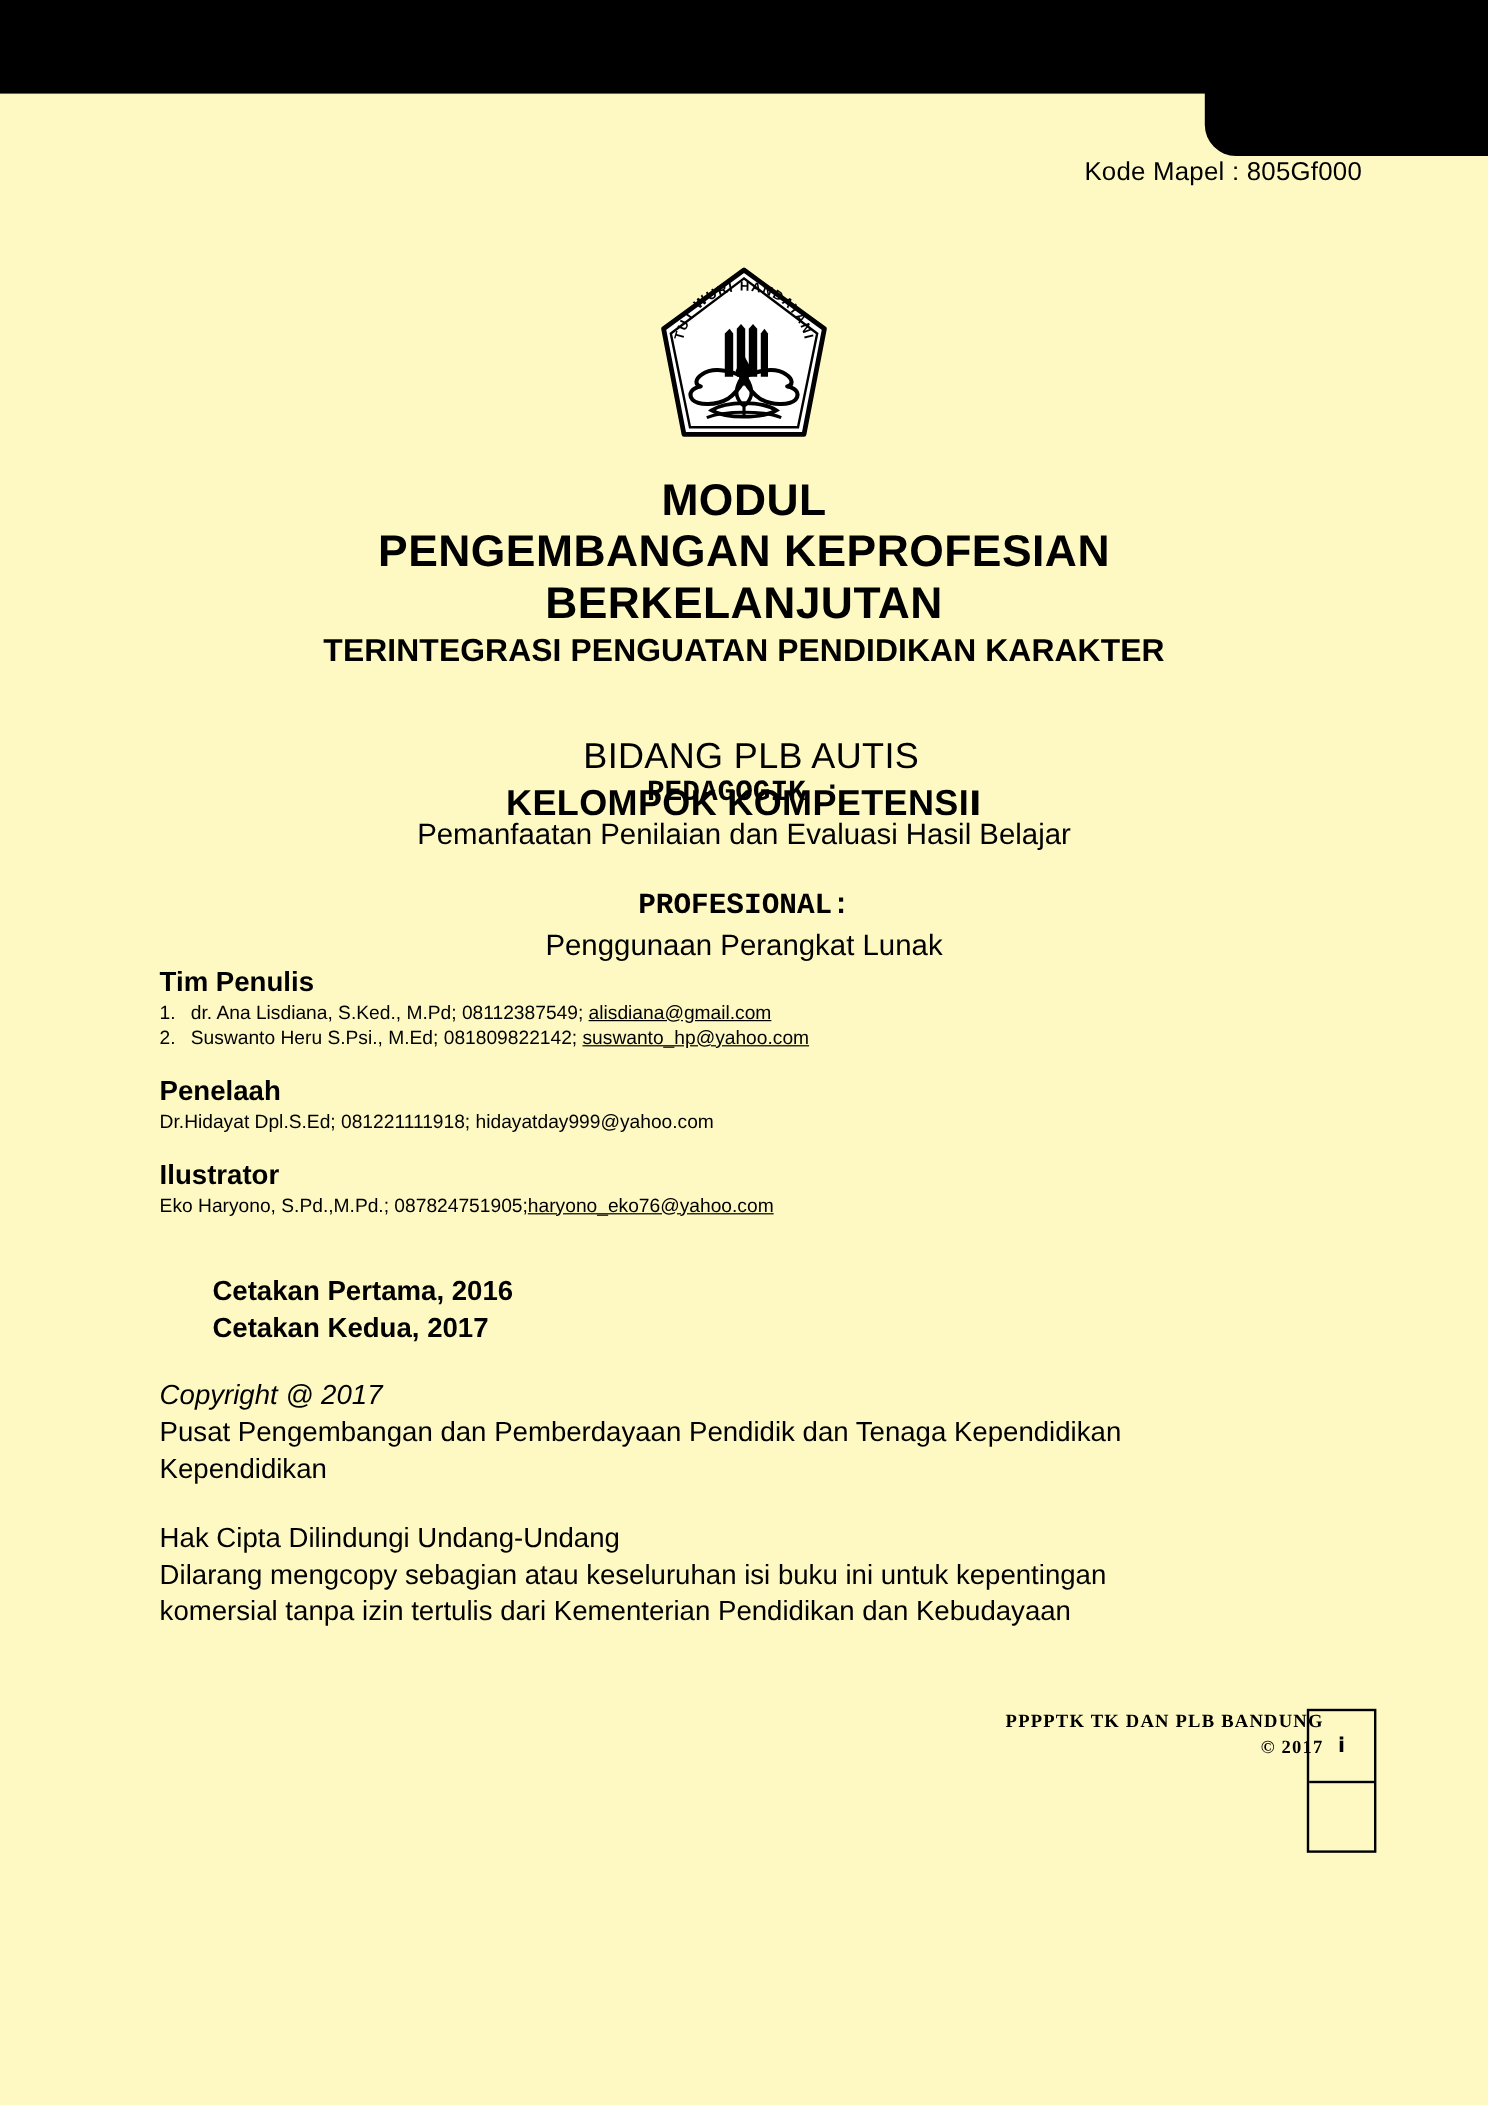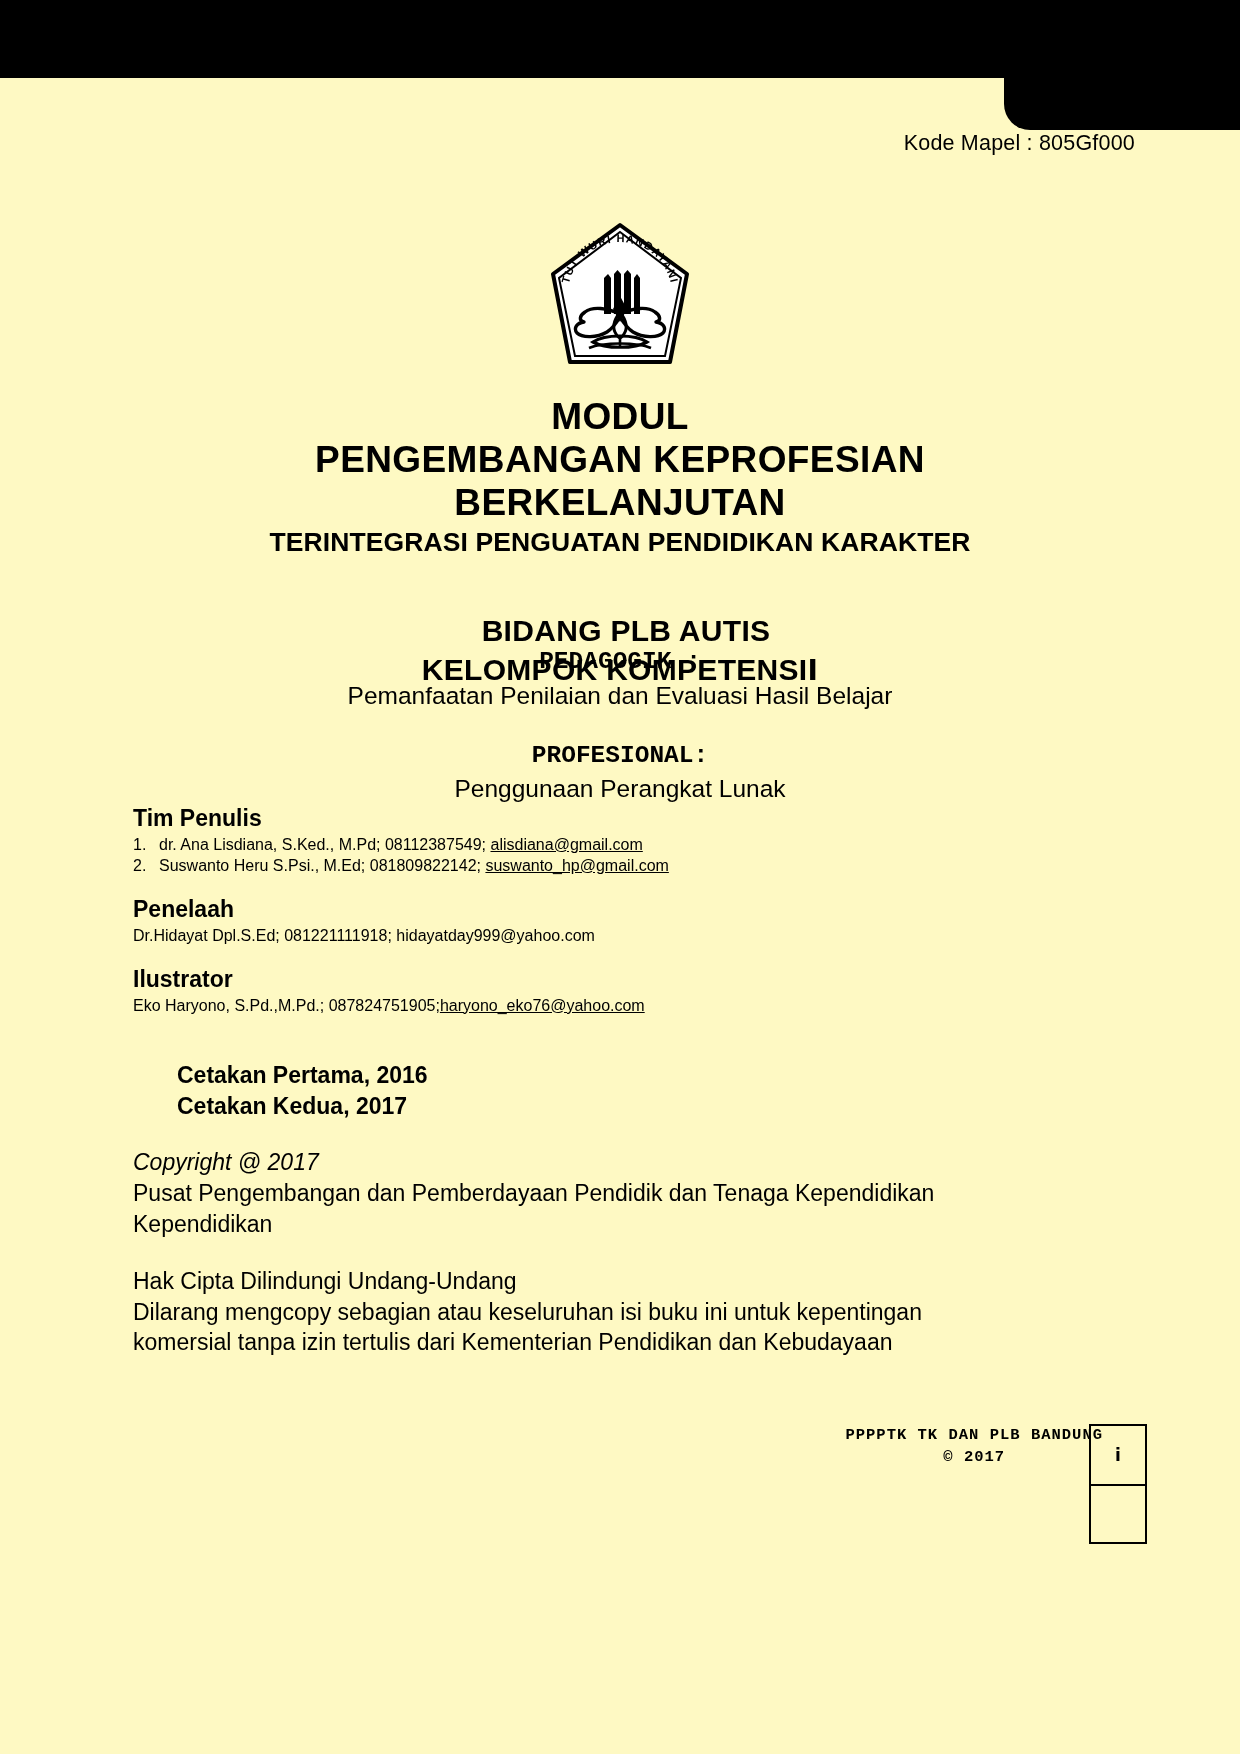--- a/index.html
+++ b/index.html
@@ -90,21 +90,21 @@
   }
   .t-ppk {
     font-size: 26.5px;
     font-weight: bold;
     line-height: 1.2;
     letter-spacing: 0.1px;
     margin-top: 2px;
   }
   .t-bidang {
     font-size: 30px;
-    font-weight: bold;
+    font-weight: normal;
     letter-spacing: 0.3px;
     margin-top: 52px;
     line-height: 1.3;
     margin-left: 12px;
   }
   .t-kk {
     font-size: 30px;
     font-weight: bold;
     letter-spacing: 0.3px;
     line-height: 1.3;
@@ -186,22 +186,22 @@
     position: absolute;
     left: 0;
     top: 1424px;
     width: 1240px;
     height: 120px;
   }
   .footer-text {
     position: absolute;
     right: 137px;
     top: 0;
-    text-align: center;
-    font-family: Liberation Mono, monospace;
+    text-align: right;
+    font-family: Liberation Serif, serif;
     font-size: 15.5px;
     font-weight: bold;
     letter-spacing: 1.0px;
     line-height: 1.45;
   }
   .page-box {
     position: absolute;
     left: 1089px;
     top: 0px;
     width: 58px;
@@ -287,21 +287,21 @@
     <div class="pp-sub">Pemanfaatan Penilaian dan Evaluasi Hasil Belajar</div>
     <div class="pp-gap"></div>
     <div class="pp-head">PROFESIONAL:</div>
     <div class="pp-sub">Penggunaan Perangkat Lunak</div>
   </div>
 
   <div class="left-col">
 
     <div class="sec-head">Tim Penulis</div>
     <div class="sec-line"><span class="num">1.</span><span>dr. Ana Lisdiana, S.Ked., M.Pd; 08112387549; </span><span class="u">alisdiana@gmail.com</span></div>
-    <div class="sec-line"><span class="num">2.</span><span>Suswanto Heru S.Psi., M.Ed; 081809822142; </span><span class="u">suswanto_hp@gmail.com</span></div>
+    <div class="sec-line"><span class="num">2.</span><span>Suswanto Heru S.Psi., M.Ed; 081809822142; </span><span class="u">suswanto_hp@yahoo.com</span></div>
 
     <div class="blank-sm"></div>
 
     <div class="sec-head">Penelaah</div>
     <div class="sec-line">Dr.Hidayat Dpl.S.Ed; 081221111918; hidayatday999@yahoo.com</div>
 
     <div class="blank-sm"></div>
 
     <div class="sec-head">Ilustrator</div>
     <div class="sec-line"><span>Eko Haryono, S.Pd.,M.Pd.; 087824751905;</span><span class="u">haryono_eko76@yahoo.com</span></div>

